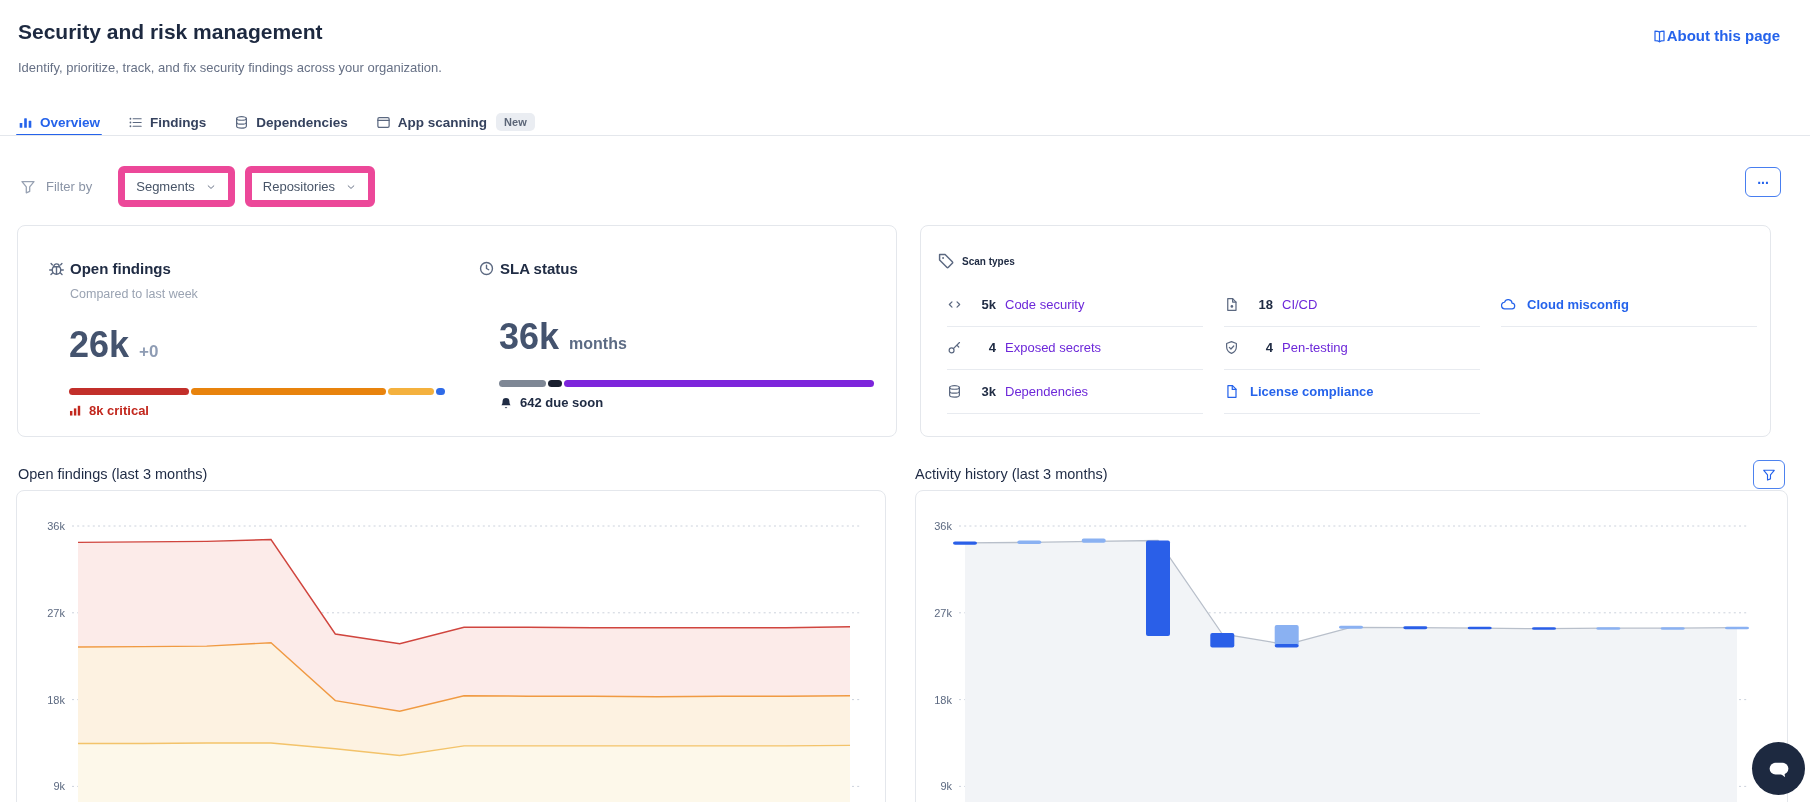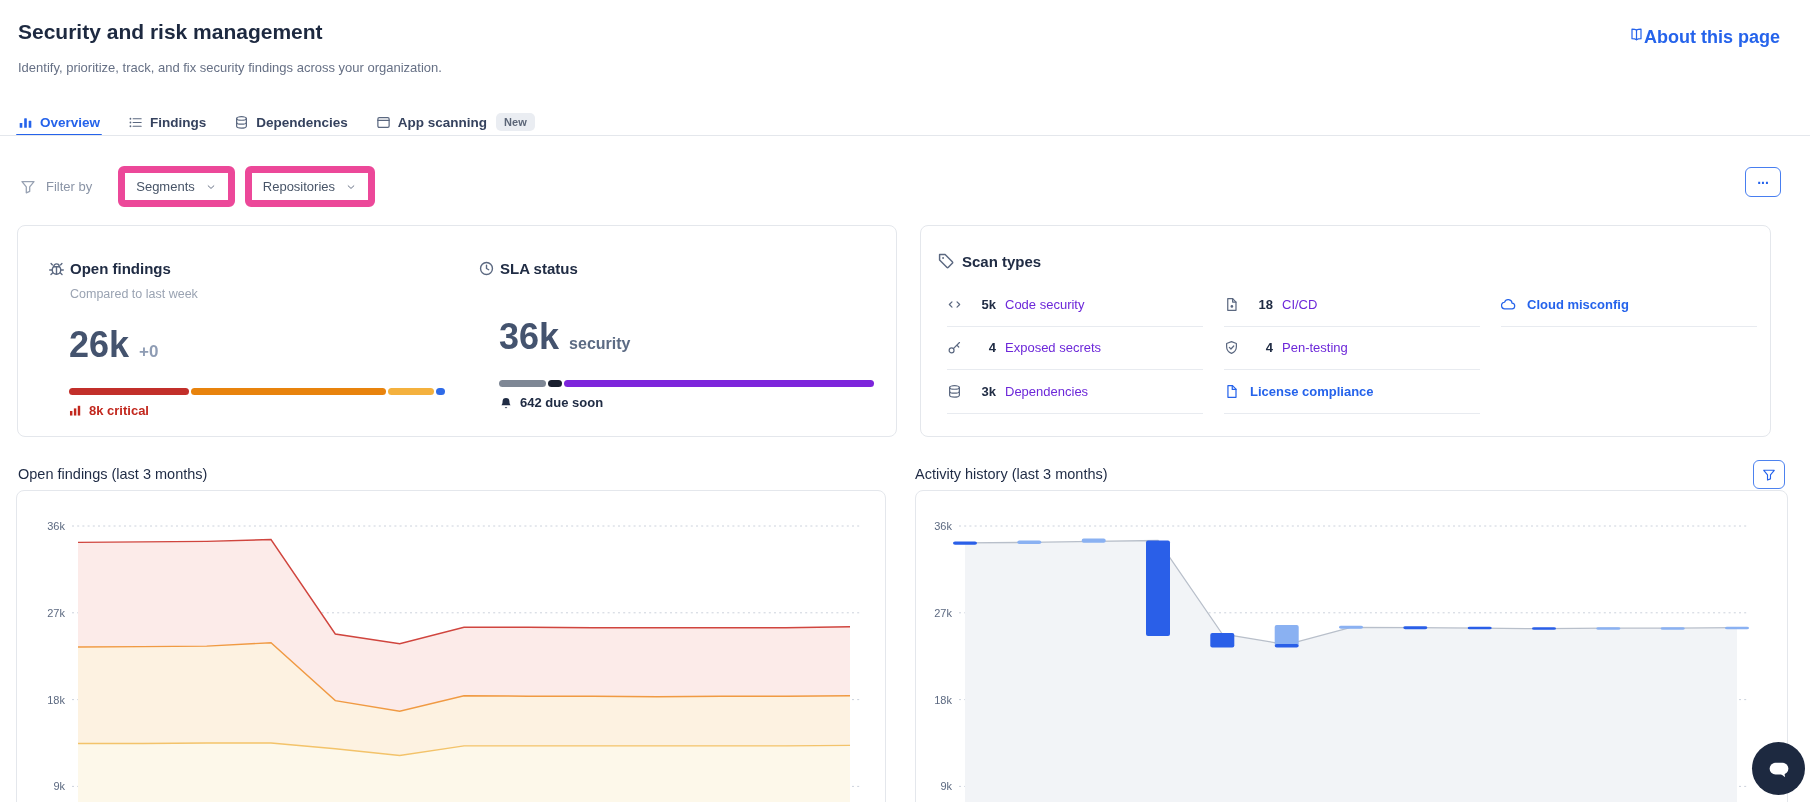--- a/index.html
+++ b/index.html
@@ -6,22 +6,22 @@
   html,body { width:1810px; height:802px; overflow:hidden; background:#fff;
     font-family:"Liberation Sans", sans-serif; color:#1f2a44; position:relative; }
   .abs { position:absolute; }
   svg { display:block; }
   .icon { display:inline-flex; width:16px; height:16px; color:#5b6880; flex:0 0 auto; }
   .icon svg { width:100%; height:100%; }
 
   
   .page-title { left:18px; top:20px; font-size:21px; font-weight:700; color:#1d2940; }
   .page-subtitle { left:18px; top:60px; font-size:13px; color:#667085; }
-  .about-link { top:27px; right:30px; display:flex; align-items:flex-start; gap:0;
-    color:#2563eb; font-size:18px; font-weight:600; cursor:pointer; }
+  .about-link { top:27px; right:30px; display:flex; align-items:flex-end; gap:0;
+    color:#2563eb; font-size:15px; font-weight:600; cursor:pointer; }
   .about-link .icon { color:#2563eb; width:15px; height:15px; }
 
   
   .tabs { left:18px; top:108px; height:28px; display:flex; gap:28px; }
   .tab { position:relative; display:flex; align-items:center; gap:7px; height:28px;
     font-size:13.5px; font-weight:700; color:#35425e; cursor:pointer; }
   .tab .icon { width:15px; height:15px; color:#5b6880; }
   .tab.active { color:#2563eb; }
   .tab.active .icon { color:#2563eb; }
   .tab.active::after { content:""; position:absolute; left:-2px; right:-2px; bottom:0;
@@ -68,21 +68,21 @@
   .stat-foot { margin:8px 0 0 21px; display:flex; align-items:center; gap:7px;
     font-size:13px; font-weight:700; }
   .foot-critical { color:#c2271d; }
   .foot-critical .icon { color:#c2271d; width:13px; height:13px; }
   .foot-due { color:#202c44; }
   .foot-due .icon { color:#202c44; width:14px; height:14px; }
 
   
   .scan-head { position:absolute; left:16px; top:26px; display:flex; align-items:center; gap:7px; }
   .scan-head .icon { width:18px; height:18px; }
-  .scan-title { font-size:15px; font-weight:700; color:#202c44; }
+  .scan-title { font-size:10px; font-weight:700; color:#202c44; }
   .scan-grid { position:absolute; left:26px; top:57px; display:grid;
     grid-template-rows:repeat(3, 43.5px); grid-auto-flow:column; grid-auto-columns:256px;
     column-gap:21px; }
   .scan-item { display:flex; align-items:center; border-bottom:1px solid #e8ebf0; }
   .scan-item .icon { width:15px; height:15px; }
   .scan-count { min-width:26px; text-align:right; margin-left:8px; font-size:13px;
     font-weight:700; color:#202c44; }
   .scan-label { margin-left:9px; font-size:13px; font-weight:500; color:#6d28d9; }
   .scan-item.link { cursor:pointer; }
   .scan-item.link .icon { color:#2563eb; }
@@ -231,21 +231,21 @@
       <span class="icon">
           <svg viewBox="0 0 16 16" fill="none" stroke="currentColor" stroke-width="1.3" stroke-linecap="round" stroke-linejoin="round">
             <circle cx="8" cy="8" r="5.6"></circle>
             <path d="M8 4.9V8l2.1 1.2"></path>
           </svg>
         </span>
       <span class="stat-title">SLA status</span>
     </div>
     <div class="stat-value">
       <span>36k</span>
-      <span class="stat-suffix">security</span>
+      <span class="stat-suffix">months</span>
     </div>
     <div class="stat-bar" id="sla-bar">
         <span class="dotted" style="width: 47px; background: rgb(126, 135, 149);"></span>
         <span style="width: 14px; background: rgb(25, 31, 46);"></span>
         <span style="width: 310px; background: rgb(125, 37, 219);"></span>
       </div>
     <div class="stat-foot foot-due">
       <span class="icon">
           <svg viewBox="0 0 16 16" fill="none" stroke="currentColor" stroke-width="1.3" stroke-linecap="round" stroke-linejoin="round">
             <path d="M8 2.2a3.9 3.9 0 013.9 3.9c0 2.9.8 3.8 1.4 4.4H2.7c.6-.6 1.4-1.5 1.4-4.4A3.9 3.9 0 018 2.2z" fill="currentColor" stroke="none"></path>

